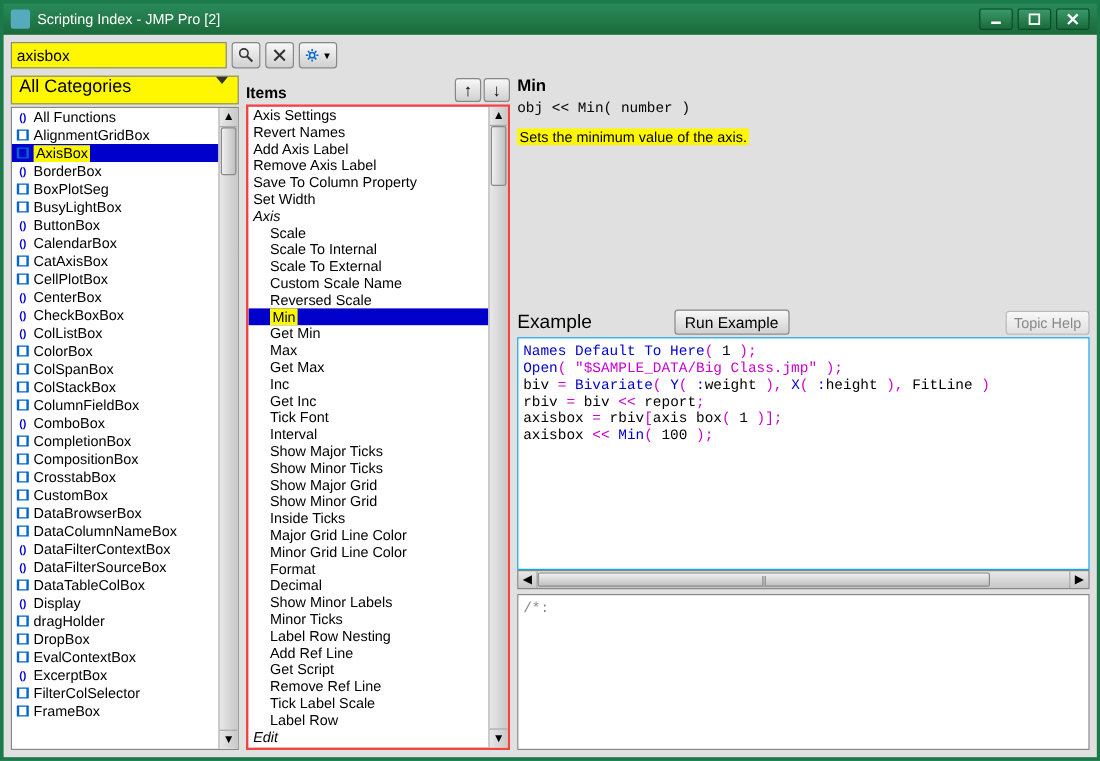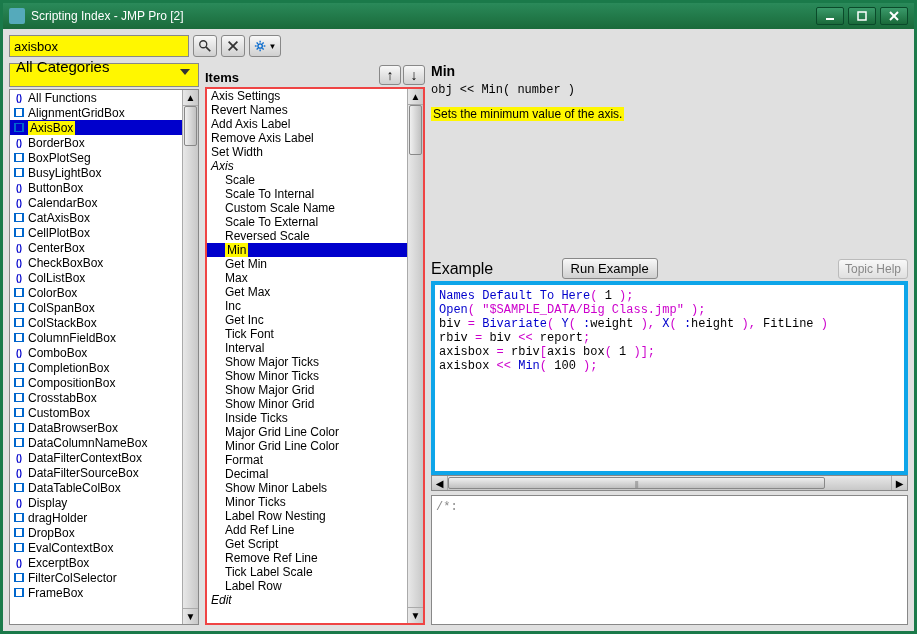--- a/index.html
+++ b/index.html
@@ -11,21 +11,21 @@
   .win-controls { display: flex; gap: 4px; }
   .win-btn { width: 28px; height: 18px; background: linear-gradient(#3a9a6a,#1a6a3a); border: 1px solid #0a4a2a; border-radius: 2px; display: flex; align-items: center; justify-content: center; color: white; cursor: pointer; }
   .win-btn svg { width: 12px; height: 12px; }
   .content { background: #e0e0e0; height: calc(100% - 26px); padding: 6px; display: flex; flex-direction: column; }
   .toolbar-row { display: flex; align-items: center; gap: 4px; margin-bottom: 6px; }
   .search-input { width: 180px; height: 22px; border: 1px solid #888; padding: 0 4px; font-size: 13px; background: #fff700; }
   .tool-btn { width: 24px; height: 22px; background: linear-gradient(#f8f8f8,#d0d0d0); border: 1px solid #888; border-radius: 3px; display: flex; align-items: center; justify-content: center; cursor: pointer; }
   .tool-btn svg { width: 14px; height: 14px; }
   .main-row { display: flex; flex: 1; gap: 6px; min-height: 0; }
   .left-col { width: 190px; display: flex; flex-direction: column; }
-  .cat-btn { background: #fff700; border: 1px solid #888; height: 24px; display: flex; align-items: flex-end; padding: 11px 6px; cursor: pointer; font-size: 15px; margin-bottom: 2px; position: relative; }
+  .cat-btn { background: #fff700; border: 1px solid #888; height: 24px; display: flex; align-items: flex-start; padding: 0 6px; cursor: pointer; font-size: 15px; margin-bottom: 2px; position: relative; }
   .cat-btn::after { content: ''; position: absolute; right: 8px; width: 0; height: 0; border-left: 5px solid transparent; border-right: 5px solid transparent; border-top: 6px solid #333; }
   .fn-list-wrap { flex: 1; background: white; border: 1px solid #888; overflow: hidden; position: relative; display: flex; }
   .fn-list { flex: 1; overflow: hidden; }
   .fn-item { display: flex; align-items: center; padding: 0 2px; height: 15px; font-size: 12px; cursor: pointer; white-space: nowrap; }
   .fn-icon { width: 14px; height: 12px; margin-right: 2px; display: inline-flex; align-items: center; justify-content: center; font-size: 9px; color: #00a; }
   .fn-item.selected { background: #0000cc; color: white; }
   .fn-item.selected .fn-name { background: #fff700; color: black; padding: 0 2px; }
   .mid-col { width: 220px; display: flex; flex-direction: column; }
   .mid-header { display: flex; align-items: flex-end; height: 22px; }
   .mid-title { flex: 1; font-weight: bold; font-size: 13px; }
@@ -39,21 +39,21 @@
   .item-row.selected span { background: #fff700; color: black; padding: 0 2px; }
   .right-col { flex: 1; display: flex; flex-direction: column; min-width: 0; }
   .detail-title { font-weight: bold; font-size: 14px; margin-bottom: 4px; }
   .code-line { font-family: 'Courier New', monospace; font-size: 12px; margin-bottom: 10px; }
   .desc-text { font-size: 12px; background: #fff700; display: inline; padding: 0 2px; }
   .detail-top { height: 195px; }
   .example-row { display: flex; align-items: center; gap: 4px; }
   .example-label { font-weight: normal; font-size: 16px; flex: 0 0 auto; }
   .run-btn { background: linear-gradient(#f8f8f8,#d0d0d0); border: 1px solid #888; border-radius: 3px; padding: 2px 8px; font-size: 13px; cursor: pointer; margin-left: auto; margin-right: auto; transform: translateX(-40px); }
   .topic-btn { background: linear-gradient(#f8f8f8,#e0e0e0); border: 1px solid #bbb; border-radius: 3px; padding: 2px 6px; font-size: 12px; color: #888; margin-left: 32px; }
-  .code-panel { flex: 1; background: white; border: 4px solid #0ea5e9; font-family: 'Courier New', monospace; font-size: 12px; padding: 4px; margin-top: 2px; overflow: auto; white-space: pre; position: relative; }
+  .code-panel { flex: 1; background: white; border: 1px solid #0ea5e9; font-family: 'Courier New', monospace; font-size: 12px; padding: 4px; margin-top: 2px; overflow: auto; white-space: pre; position: relative; }
   .code-panel .kw { color: #0000cc; }
   .code-panel .pu { color: #cc00cc; }
   .hscroll { height: 16px; background: linear-gradient(#e8e8e8,#c8c8c8); border: 1px solid #888; display: flex; align-items: center; }
   .hscroll .arrow { width: 16px; height: 100%; display: flex; align-items: center; justify-content: center; border-right: 1px solid #aaa; font-size: 10px;}
   .hscroll .arrow:last-child { border-right: none; border-left: 1px solid #aaa; }
   .hscroll .track { flex: 1; position: relative; height: 100%; }
   .hscroll .thumb { position: absolute; left: 0; top: 1px; bottom: 1px; width: 85%; background: linear-gradient(#f0f0f0,#c0c0c0); border: 1px solid #888; border-radius: 2px; }
   .hscroll .thumb::after { content:'|||'; position: absolute; left: 50%; top: 50%; transform: translate(-50%,-50%); font-size: 8px; color: #888; letter-spacing: -1px; }
   .bottom-panel { height: 130px; background: white; border: 1px solid #888; margin-top: 4px; padding: 4px; font-family: 'Courier New', monospace; font-size: 12px; color: #888; }
   .vscroll { width: 16px; background: linear-gradient(90deg,#e8e8e8,#c8c8c8); border-left: 1px solid #aaa; display: flex; flex-direction: column; }
@@ -325,26 +325,27 @@
           <div class="mid-title">Items</div>
           <div class="nav-btn">↑</div>
           <div class="nav-btn">↓</div>
         </div>
         <div class="items-list-wrap">
           <div class="items-list" id="items-list">
               <div class="item-row"><span>Axis Settings</span></div>
               <div class="item-row"><span>Revert Names</span></div>
               <div class="item-row"><span>Add Axis Label</span></div>
               <div class="item-row"><span>Remove Axis Label</span></div>
+              <div class="item-row"><span>Save To Column Property</span></div>
               <div class="item-row"><span>Set Width</span></div>
               <div class="item-row italic"><span>Axis</span></div>
               <div class="item-row indent"><span>Scale</span></div>
               <div class="item-row indent"><span>Scale To Internal</span></div>
+              <div class="item-row indent"><span>Scale To External</span></div>
               <div class="item-row indent"><span>Custom Scale Name</span></div>
-              <div class="item-row indent"><span>Scale To External</span></div>
               <div class="item-row indent"><span>Reversed Scale</span></div>
               <div class="item-row indent selected"><span>Min</span></div>
               <div class="item-row indent"><span>Get Min</span></div>
               <div class="item-row indent"><span>Max</span></div>
               <div class="item-row indent"><span>Get Max</span></div>
               <div class="item-row indent"><span>Inc</span></div>
               <div class="item-row indent"><span>Get Inc</span></div>
               <div class="item-row indent"><span>Tick Font</span></div>
               <div class="item-row indent"><span>Interval</span></div>
               <div class="item-row indent"><span>Show Major Ticks</span></div>

